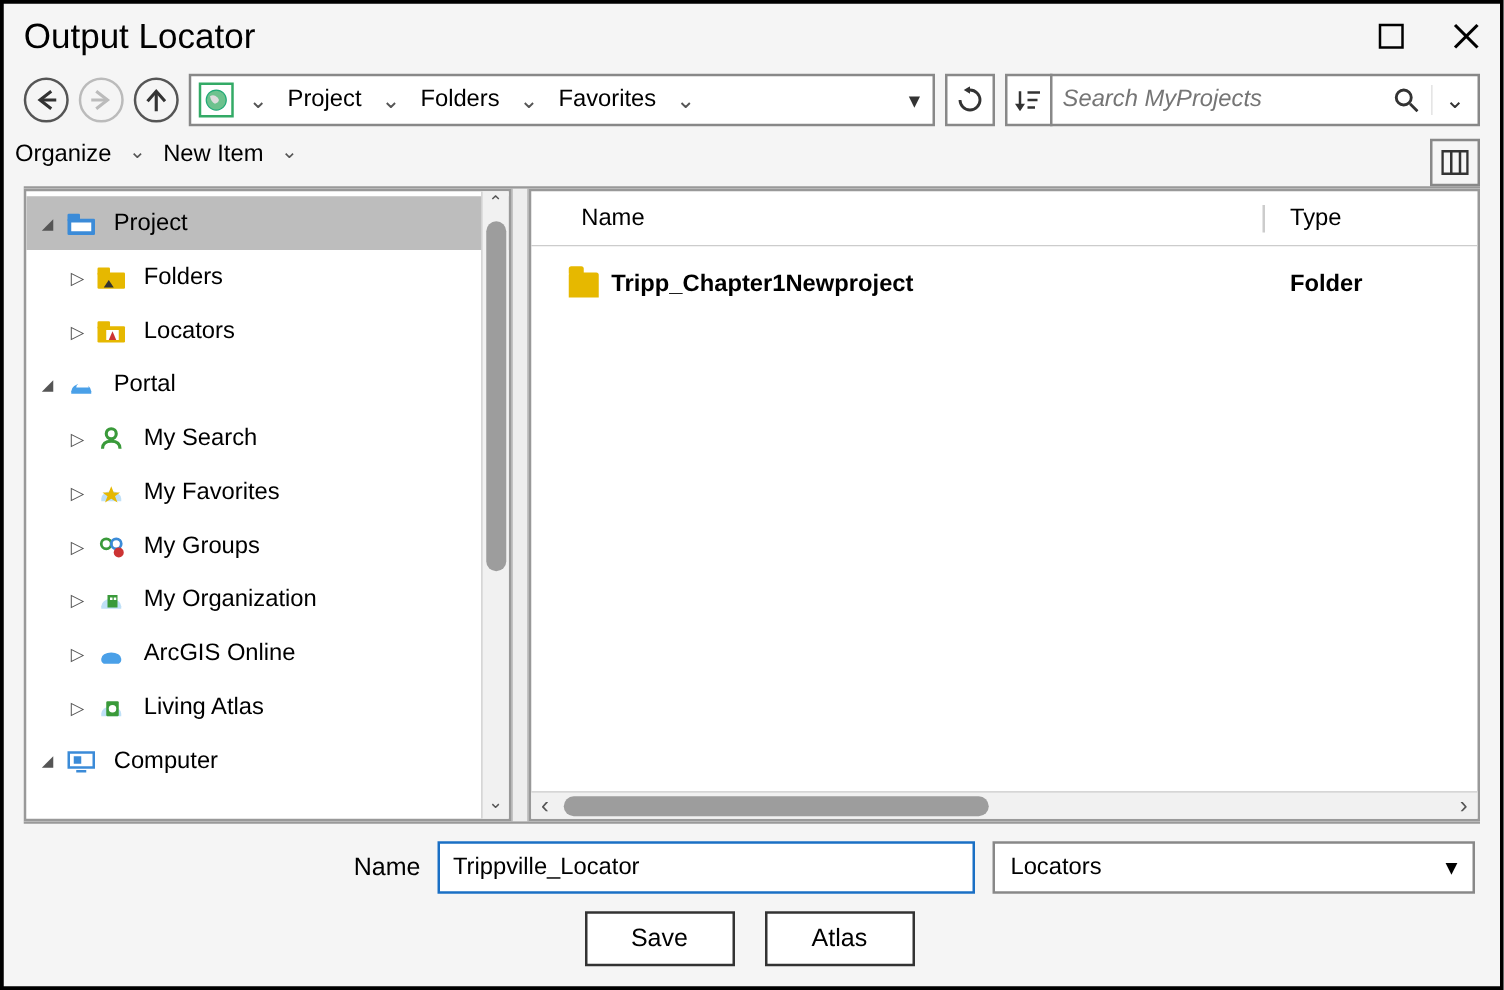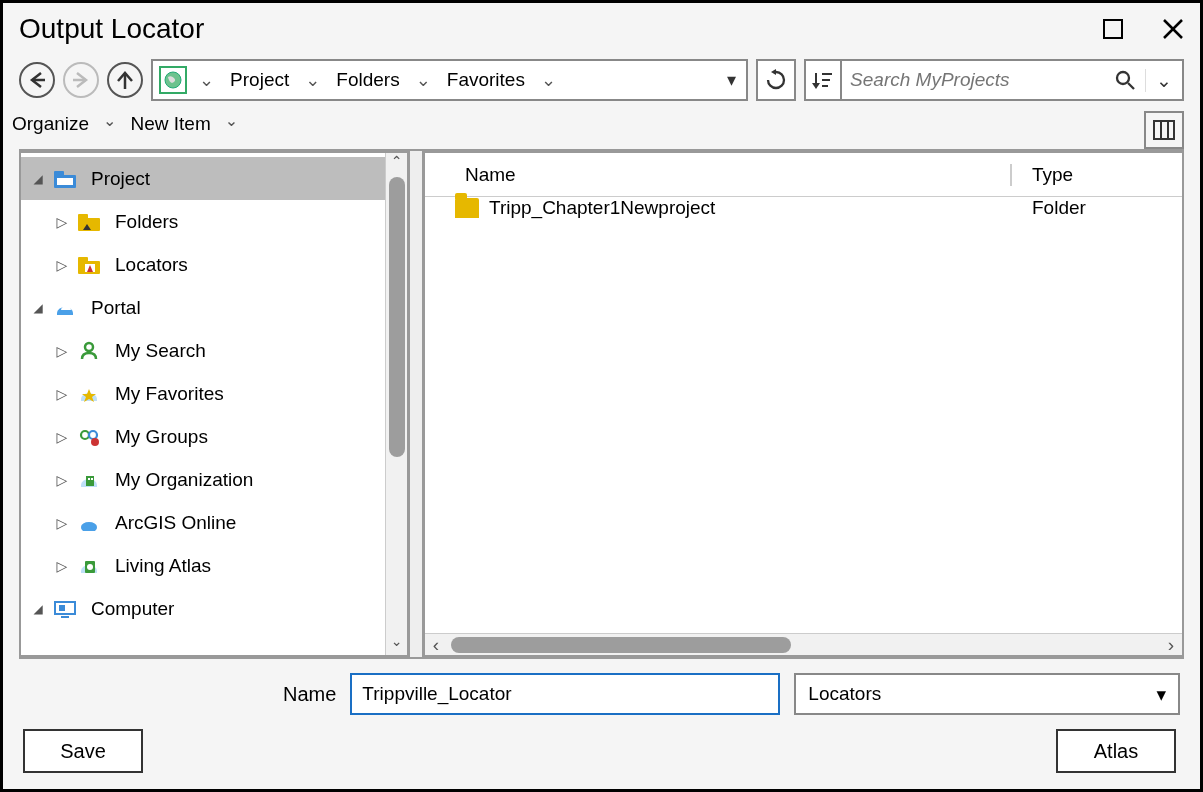--- a/index.html
+++ b/index.html
@@ -195,22 +195,23 @@
     border-bottom: 1px solid #ccc;
   }
   .listheader .col-name {
     flex: 1; padding-left: 40px;
     border-right: 2px solid #ccc;
   }
   .listheader .col-type {
     width: 170px; padding-left: 20px;
   }
   .listrow {
-    display: flex; height: 42px; align-items:flex-start;
-    cursor: pointer;
+    display: flex; height: 42px; align-items:flex-end;
+    cursor: pointer;
+    font-weight: bold;
   }
   .listrow .cell-name { flex:1; display:flex; align-items:center; padding-left: 30px; gap:10px; }
   .listrow .cell-type { width:170px; padding-left: 20px; }
   .folder-icon-yellow {
     width:24px; height:20px;
     background:#e6b800;
     border-radius: 2px 2px 0 0;
     position:relative;
     display:inline-block;
   }
@@ -249,21 +250,21 @@
   .typeselect {
     flex:1;
     height: 42px;
     border: 2px solid #888;
     background:#fff;
     display:flex; align-items:center; justify-content:space-between;
     padding: 0 12px;
     cursor:pointer;
   }
   .btnrow {
-    display:flex; justify-content:space-between; gap:24px;
+    display:flex; justify-content:center; gap:24px;
     padding-right: 4px;
   }
   .btn {
     width: 120px; height: 44px;
     border:2px solid #333;
     background:#fff;
     display:flex; align-items:center; justify-content:center;
     font-size:20px;
     cursor:pointer;
   }

